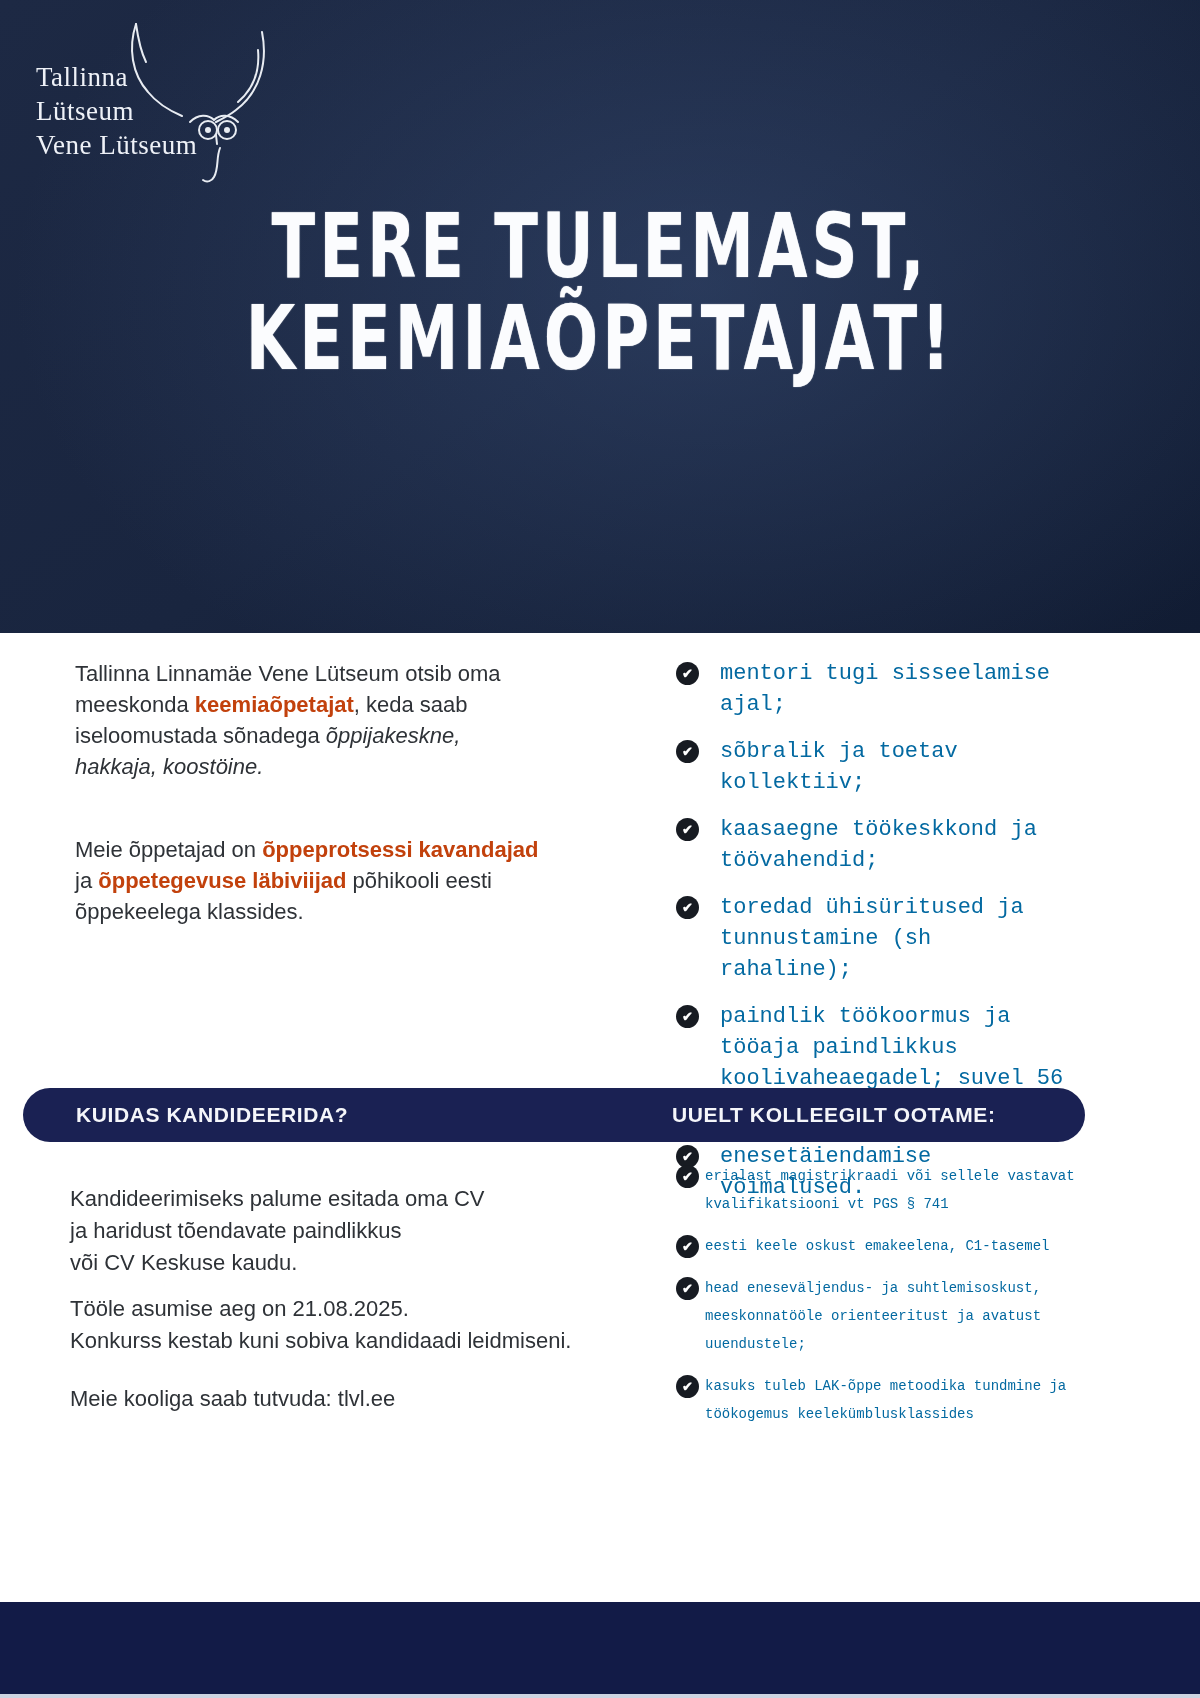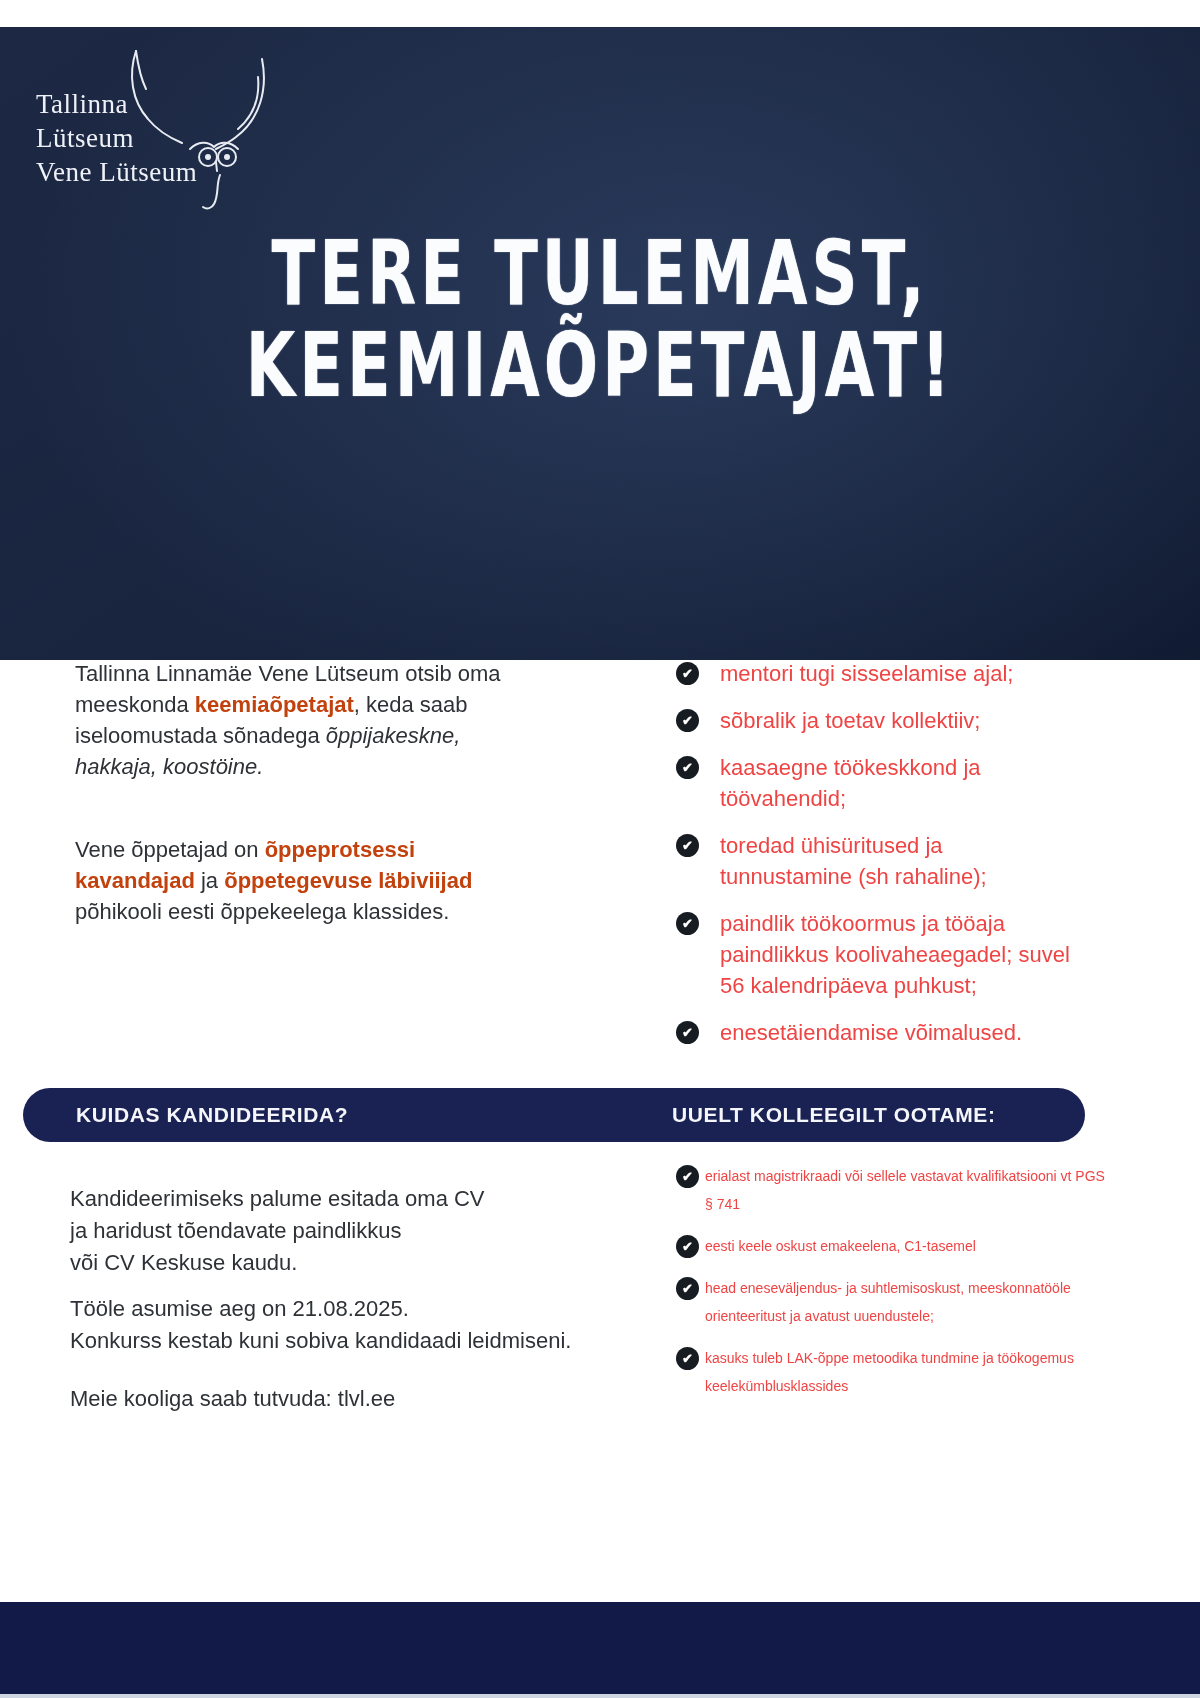--- a/index.html
+++ b/index.html
@@ -7,21 +7,20 @@
     position:relative;width:1200px;height:1698px;margin:0 auto;
     background:#ffffff;overflow:hidden;
     font-family:"Liberation Sans", sans-serif;color:#2e3237;
   }
   
   .hero{
     position:absolute;left:0;top:0;width:1200px;height:633px;
     background:
       radial-gradient(ellipse 1100px 750px at 58% 45%, rgba(62,84,126,0.45) 0%, rgba(62,84,126,0) 62%),
       linear-gradient(145deg,#1d2944 0%,#19253f 50%,#111c33 100%);
-    margin-top: 27px;
   }
   .logo{position:absolute;left:30px;top:38px;width:320px;height:160px;}
   .logo-text{
     position:absolute;left:6px;top:22px;
     font-family:"Liberation Serif", serif;
     color:#eef1f7;font-size:27px;line-height:34px;letter-spacing:0.5px;
   }
   .logo-owl{position:absolute;left:60px;top:-20px;}
   .hero-title{
     position:absolute;left:0;top:200px;width:1200px;text-align:center;
@@ -40,21 +39,21 @@
   
   .checklist{position:absolute;display:block;}
   .benefits{left:676px;top:658px;width:400px;}
   .check-item{display:flex;align-items:flex-start;margin-bottom:16px;}
   .check-icon{
     flex:none;width:23px;height:23px;border-radius:50%;
     background:#171b22;color:#ffffff;margin-top:4px;
     display:flex;align-items:center;justify-content:center;
     font-size:13px;line-height:1;font-weight:700;
   }
-  .check-text{font-size:22px;line-height:31px;color:#ef4444;margin-left:21px;width:356px;}
+  .check-text{font-size:22px;line-height:31px;color:#0369a1;margin-left:21px;width:356px;font-family:Liberation Mono, monospace;}
   
   .pill-bar{
     position:absolute;left:23px;top:1088px;width:1062px;height:54px;
     background:#1a2153;border-radius:27px;
   }
   .pill-heading{
     position:absolute;top:50%;transform:translateY(-50%);
     color:#f5f6fa;font-size:21px;font-weight:700;letter-spacing:0.6px;white-space:nowrap;
   }
   .pill-heading.left{left:53px;}
@@ -100,21 +99,21 @@
       </svg>
     </div>
     <div class="hero-title">
       <div>TERE TULEMAST,</div>
       <div>KEEMIAÕPETAJAT!</div>
     </div>
   </div>
 
   <div class="intro">
     <p><span>Tallinna Linnamäe Vene Lütseum otsib oma meeskonda </span><span class="seg-b">keemiaõpetajat</span><span>, keda saab iseloomustada sõnadega </span><span class="seg-i">õppijakeskne, hakkaja, koostöine.</span></p>
-    <p><span>Vene õppetajad on </span><span class="seg-b">õppeprotsessi kavandajad</span><span> ja </span><span class="seg-b">õppetegevuse läbiviijad</span><span> põhikooli eesti õppekeelega klassides.</span></p>
+    <p><span>Meie õppetajad on </span><span class="seg-b">õppeprotsessi kavandajad</span><span> ja </span><span class="seg-b">õppetegevuse läbiviijad</span><span> põhikooli eesti õppekeelega klassides.</span></p>
   </div>
 
   <div class="checklist benefits">
     <div class="check-item">
       <span class="check-icon">✔</span>
       <span class="check-text">mentori tugi sisseelamise ajal;</span>
     </div>
     <div class="check-item">
       <span class="check-icon">✔</span>
       <span class="check-text">sõbralik ja toetav kollektiiv;</span>

